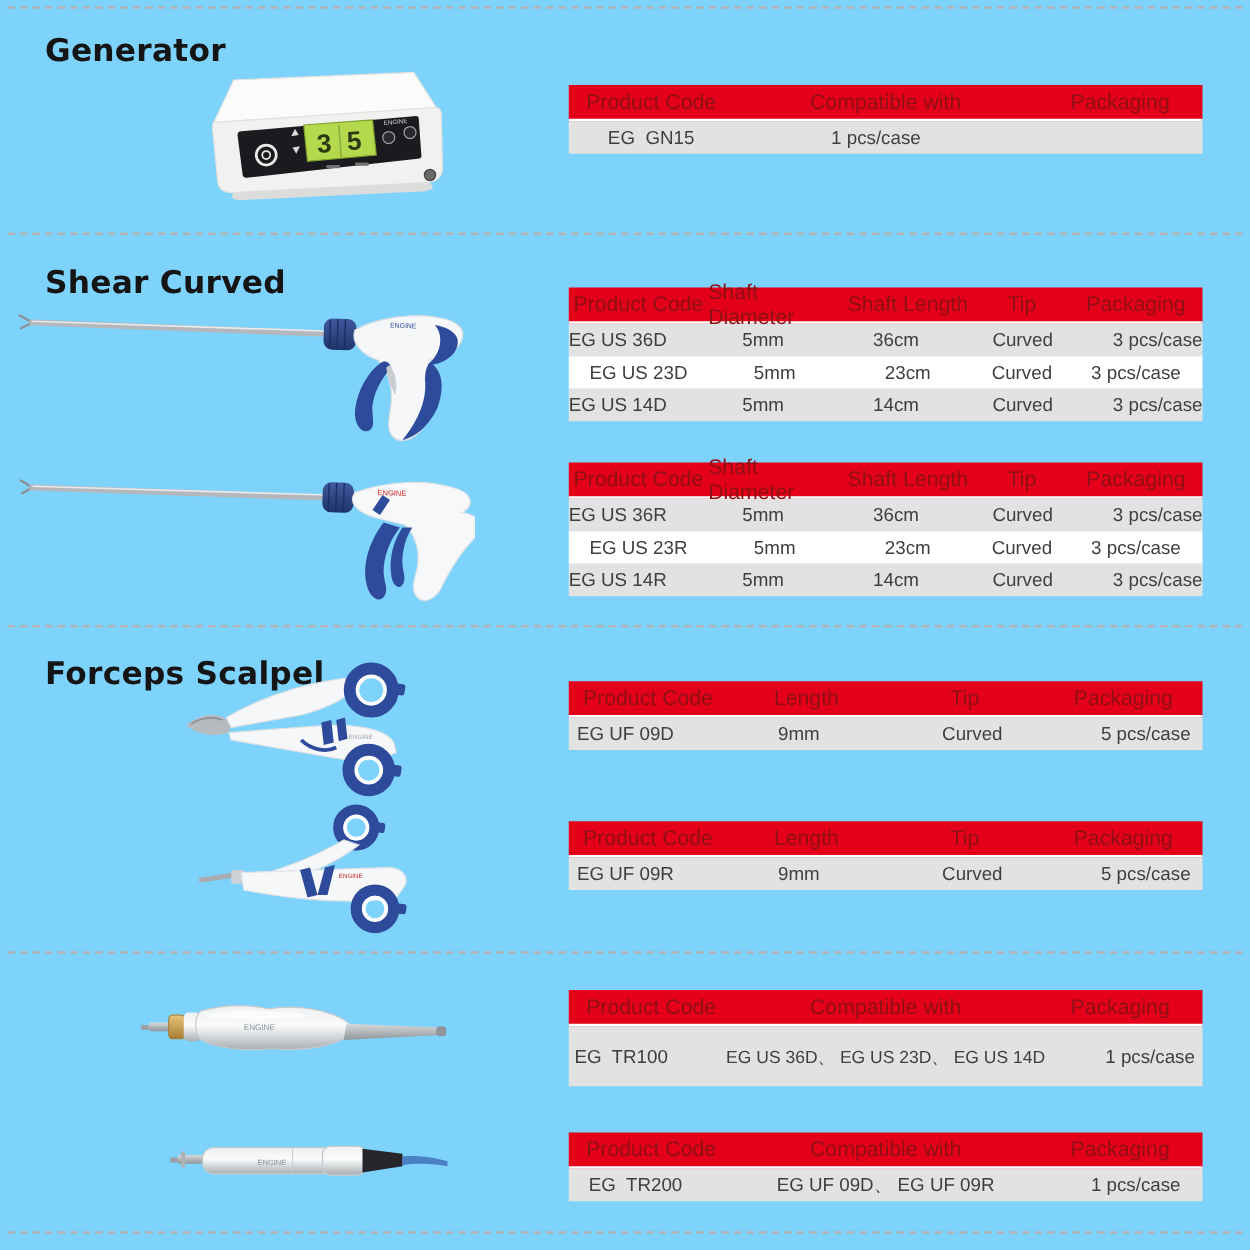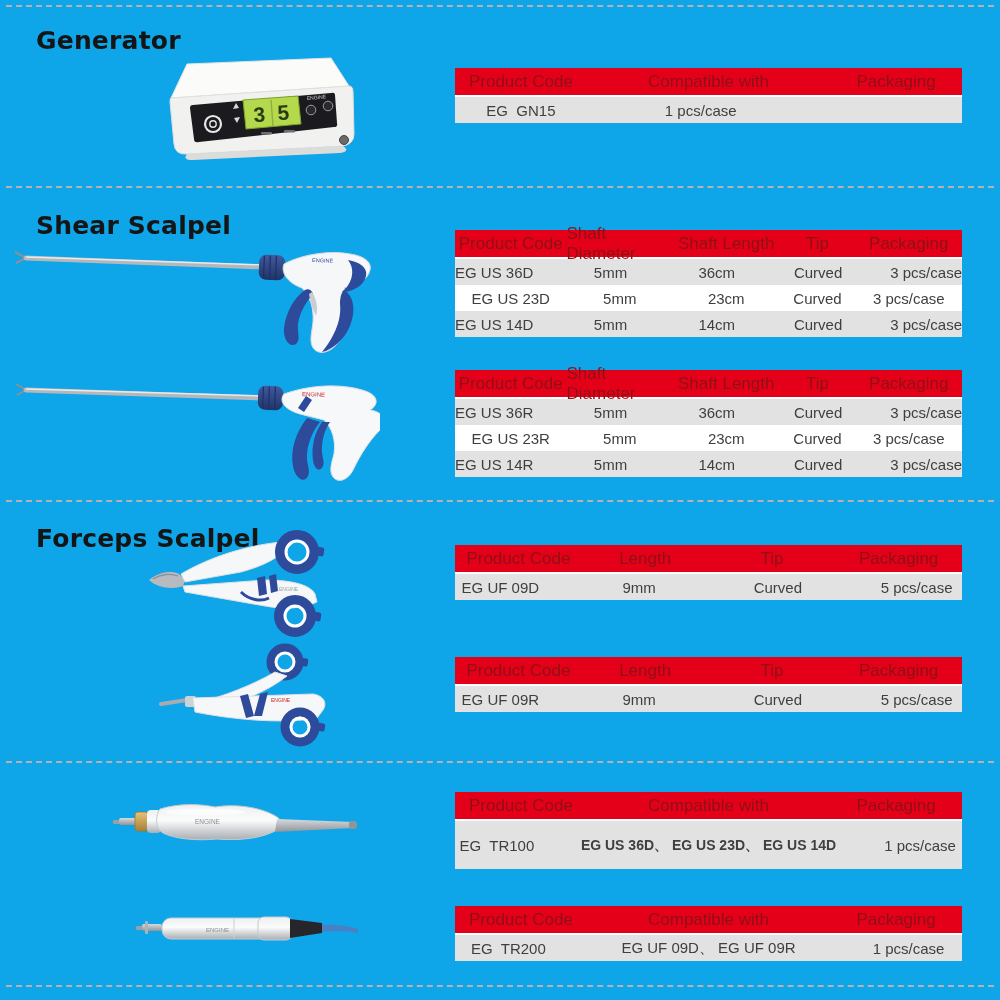--- a/index.html
+++ b/index.html
@@ -1,30 +1,30 @@
 <!DOCTYPE html>
 <html><head>
 <meta charset="utf-8">
 <style>
   html,body{margin:0;padding:0;background:#fff;}
-  #page{position:relative;width:1000px;height:1000px;background:#0ea5e9;overflow:hidden;
+  #page{position:relative;width:1000px;height:1000px;background:#7dd3fc;overflow:hidden;
         font-family:"Liberation Sans",sans-serif;color:#3f3f3f;}
   .divider{position:absolute;left:6px;right:6px;height:0;border-top:2px dashed #b3b3b3;}
   .section-title{position:absolute;left:36px;font-family:"DejaVu Sans",sans-serif;
         font-weight:700;font-size:25px;color:#151515;letter-spacing:0.2px;}
   .img{position:absolute;}
   
   .tbl{position:absolute;left:455px;width:507px;font-size:15px;}
   .thead{display:flex;height:27px;background:#e50019;border-bottom:2px solid #ffffff;}
   .th{display:flex;align-items:center;justify-content:center;color:#8e1016;font-size:17px;}
   .trow{display:flex;height:26px;background:#ffffff;}
   .trow.gray{background:#e2e2e2;gap:48px;}
   .trow.tall{height:48px;justify-content:center;}
   .td{display:flex;align-items:center;justify-content:center;color:#3f3f3f;white-space:pre;}
-  .td.multiline{flex-direction:column;justify-content:center;line-height:1.35;font-size:14px;font-weight:bold;}
+  .td.multiline{flex-direction:column;justify-content:center;line-height:1.35;font-size:14px;}
   sup{font-size:60%;vertical-align:super;line-height:0;}
   
   .t3 .c1{width:26%}.t3 .c2{width:48%}.t3 .c3{width:26%}
   .t5 .c1{width:22%}.t5 .c2{width:21%}.t5 .c3{width:21%}.t5 .c4{width:15%}.t5 .c5{width:21%}
   .t4 .c1{width:25%}.t4 .c2{width:25%}.t4 .c3{width:25%}.t4 .c4{width:25%}
 </style>
 </head>
 <body>
 
 <div id="page">
@@ -89,21 +89,21 @@
       <div class="th c1">Product Code</div>
       <div class="th c2">Compatible with</div>
       <div class="th c3">Packaging</div>
     </div>
     <div class="trow gray">
       <div class="td c1">EG  GN15</div>
       <div class="td c3">1 pcs/case</div>
     </div>
   </div>
 
-  <div class="section-title" style="top:211px">Shear Scalpel</div>
+  <div class="section-title" style="top:211px">Shear Curved</div>
 
   <svg class="img" style="left:12px;top:236px" width="368" height="128" viewBox="0 0 368 128">
     <path d="M14,22 L3,16 M14,22 L4,27" stroke="#8d9195" stroke-width="2" fill="none"></path>
     <path d="M14,22 L252,31" stroke="#b4b8bc" stroke-width="5" stroke-linecap="round"></path>
     <path d="M14,21 L252,29" stroke="#e9eaeb" stroke-width="1.4"></path>
     <g transform="rotate(2 260 31)">
       <rect x="247" y="19" width="26" height="25" rx="7" fill="url(#gNavy)"></rect>
       <path d="M252,20 V43 M258,19.5 V43.5 M264,19.5 V43.5" stroke="#1d3066" stroke-width="1.2"></path>
     </g>
     <path d="M272,28 C290,18 320,14 338,18 C352,20 360,26 358,34 C356,44 344,50 332,52 C340,66 338,88 328,104 C322,114 310,120 303,114 C296,108 300,96 301,86 C302,72 298,60 290,52 C278,48 268,38 272,28 Z" fill="#f6f7f8" stroke="#d9dce0"></path>

